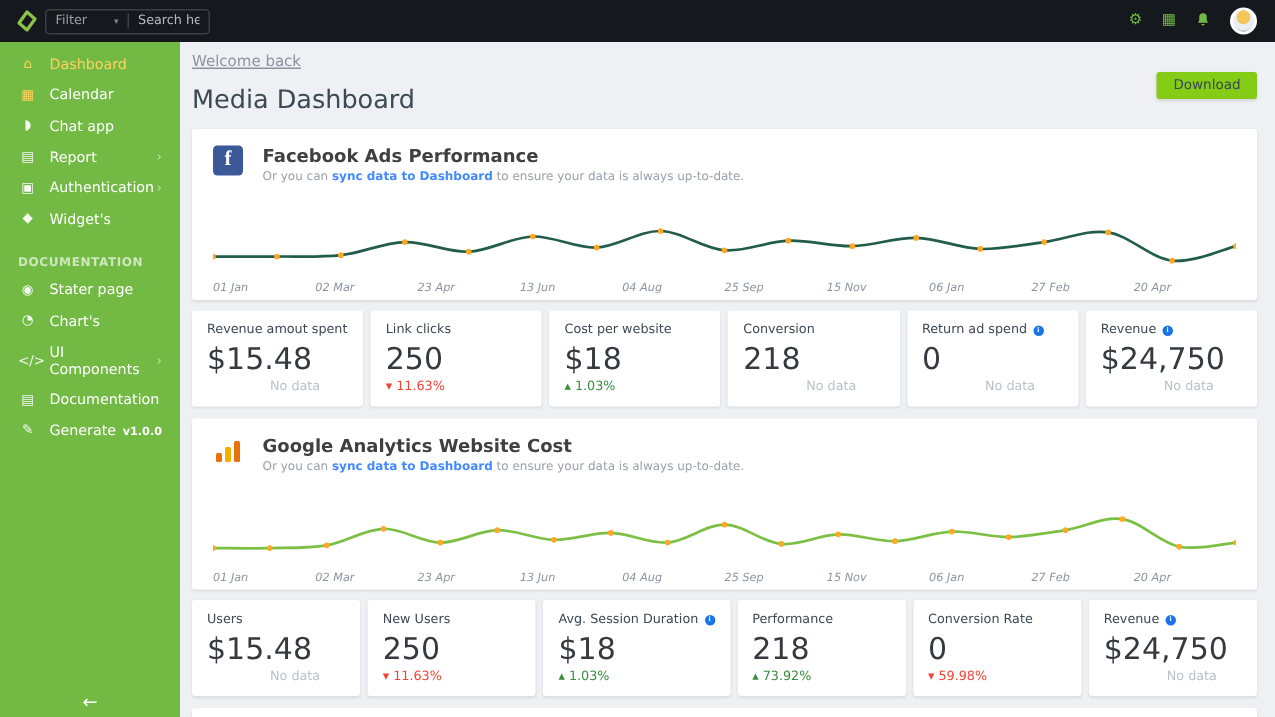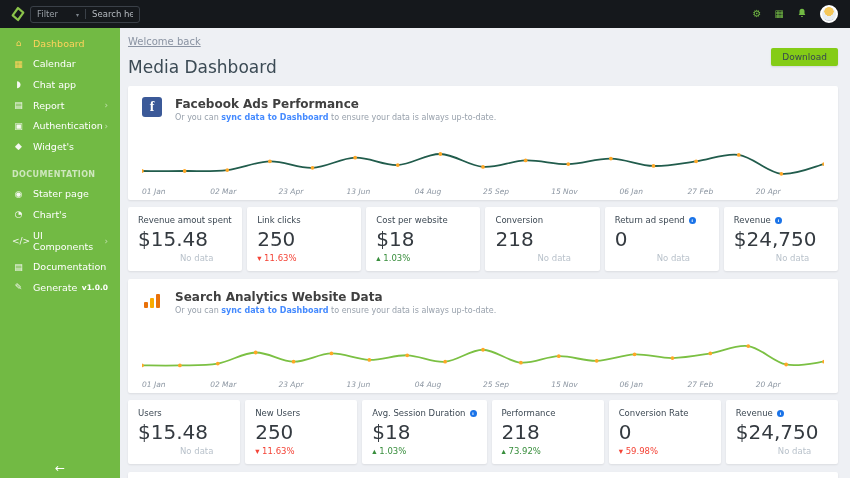--- a/index.html
+++ b/index.html
@@ -259,21 +259,21 @@
     </div>
 
   <div class="card">
     <div class="card-head">
       <div class="app-icon ga-icon">
         <i style="height:6px;background:#e8710a"></i>
           <i style="height:10px;background:#f9ab00"></i>
           <i style="height:14px;background:#e8710a"></i>
       </div>
       <div>
-        <div class="sec-title">Search Analytics Website Data</div>
+        <div class="sec-title">Google Analytics Website Cost</div>
         <div class="sec-sub">
           <span>Or you can </span><span class="lnk">sync data to Dashboard</span><span> to ensure your data is always up-to-date.</span>
         </div>
       </div>
     </div>
     <div class="chart-wrap">
       <svg id="chart-1" viewBox="0 0 700 56" preserveAspectRatio="none">
           <path d="M 0 46.4 C 6.481481481481481 46.4, 25.925925925925924 46.70666666666666, 38.888888888888886 46.4 C 51.85185185185185 46.093333333333334, 64.81481481481481 46.70666666666667, 77.77777777777777 44.56 C 90.74074074074073 42.413333333333334, 103.70370370370371 33.82666666666666, 116.66666666666667 33.519999999999996 C 129.62962962962962 33.21333333333333, 142.59259259259258 42.56666666666666, 155.55555555555554 42.72 C 168.5185185185185 42.873333333333335, 181.4814814814815 34.74666666666666, 194.44444444444446 34.44 C 207.40740740740742 34.13333333333333, 220.37037037037038 40.57333333333334, 233.33333333333334 40.88 C 246.2962962962963 41.18666666666667, 259.2592592592593 35.973333333333336, 272.22222222222223 36.28 C 285.18518518518516 36.586666666666666, 298.14814814814815 43.64, 311.1111111111111 42.72 C 324.074074074074 41.8, 337.037037037037 30.60666666666667, 350 30.76 C 362.962962962963 30.913333333333334, 375.925925925926 42.56666666666667, 388.8888888888889 43.64 C 401.85185185185185 44.71333333333333, 414.8148148148148 37.50666666666666, 427.77777777777777 37.199999999999996 C 440.74074074074076 36.89333333333333, 453.7037037037037 42.10666666666667, 466.6666666666667 41.800000000000004 C 479.6296296296297 41.49333333333334, 492.5925925925926 35.82, 505.55555555555554 35.36 C 518.5185185185185 34.9, 531.4814814814815 39.193333333333335, 544.4444444444445 39.04 C 557.4074074074074 38.88666666666666, 570.3703703703704 36.43333333333333, 583.3333333333334 34.44 C 596.2962962962963 32.446666666666665, 609.2592592592592 25.24, 622.2222222222222 27.08 C 635.1851851851851 28.919999999999998, 648.1481481481482 42.87333333333333, 661.1111111111111 45.48 C 674.074074074074 48.086666666666666, 693.5185185185185 43.18, 700 42.72" fill="none" stroke="#7bc043" stroke-width="1.8"></path>
           <circle cx="0" cy="46.4" r="1.9" fill="#ffa726"></circle>
           <circle cx="38.888888888888886" cy="46.4" r="1.9" fill="#ffa726"></circle>

